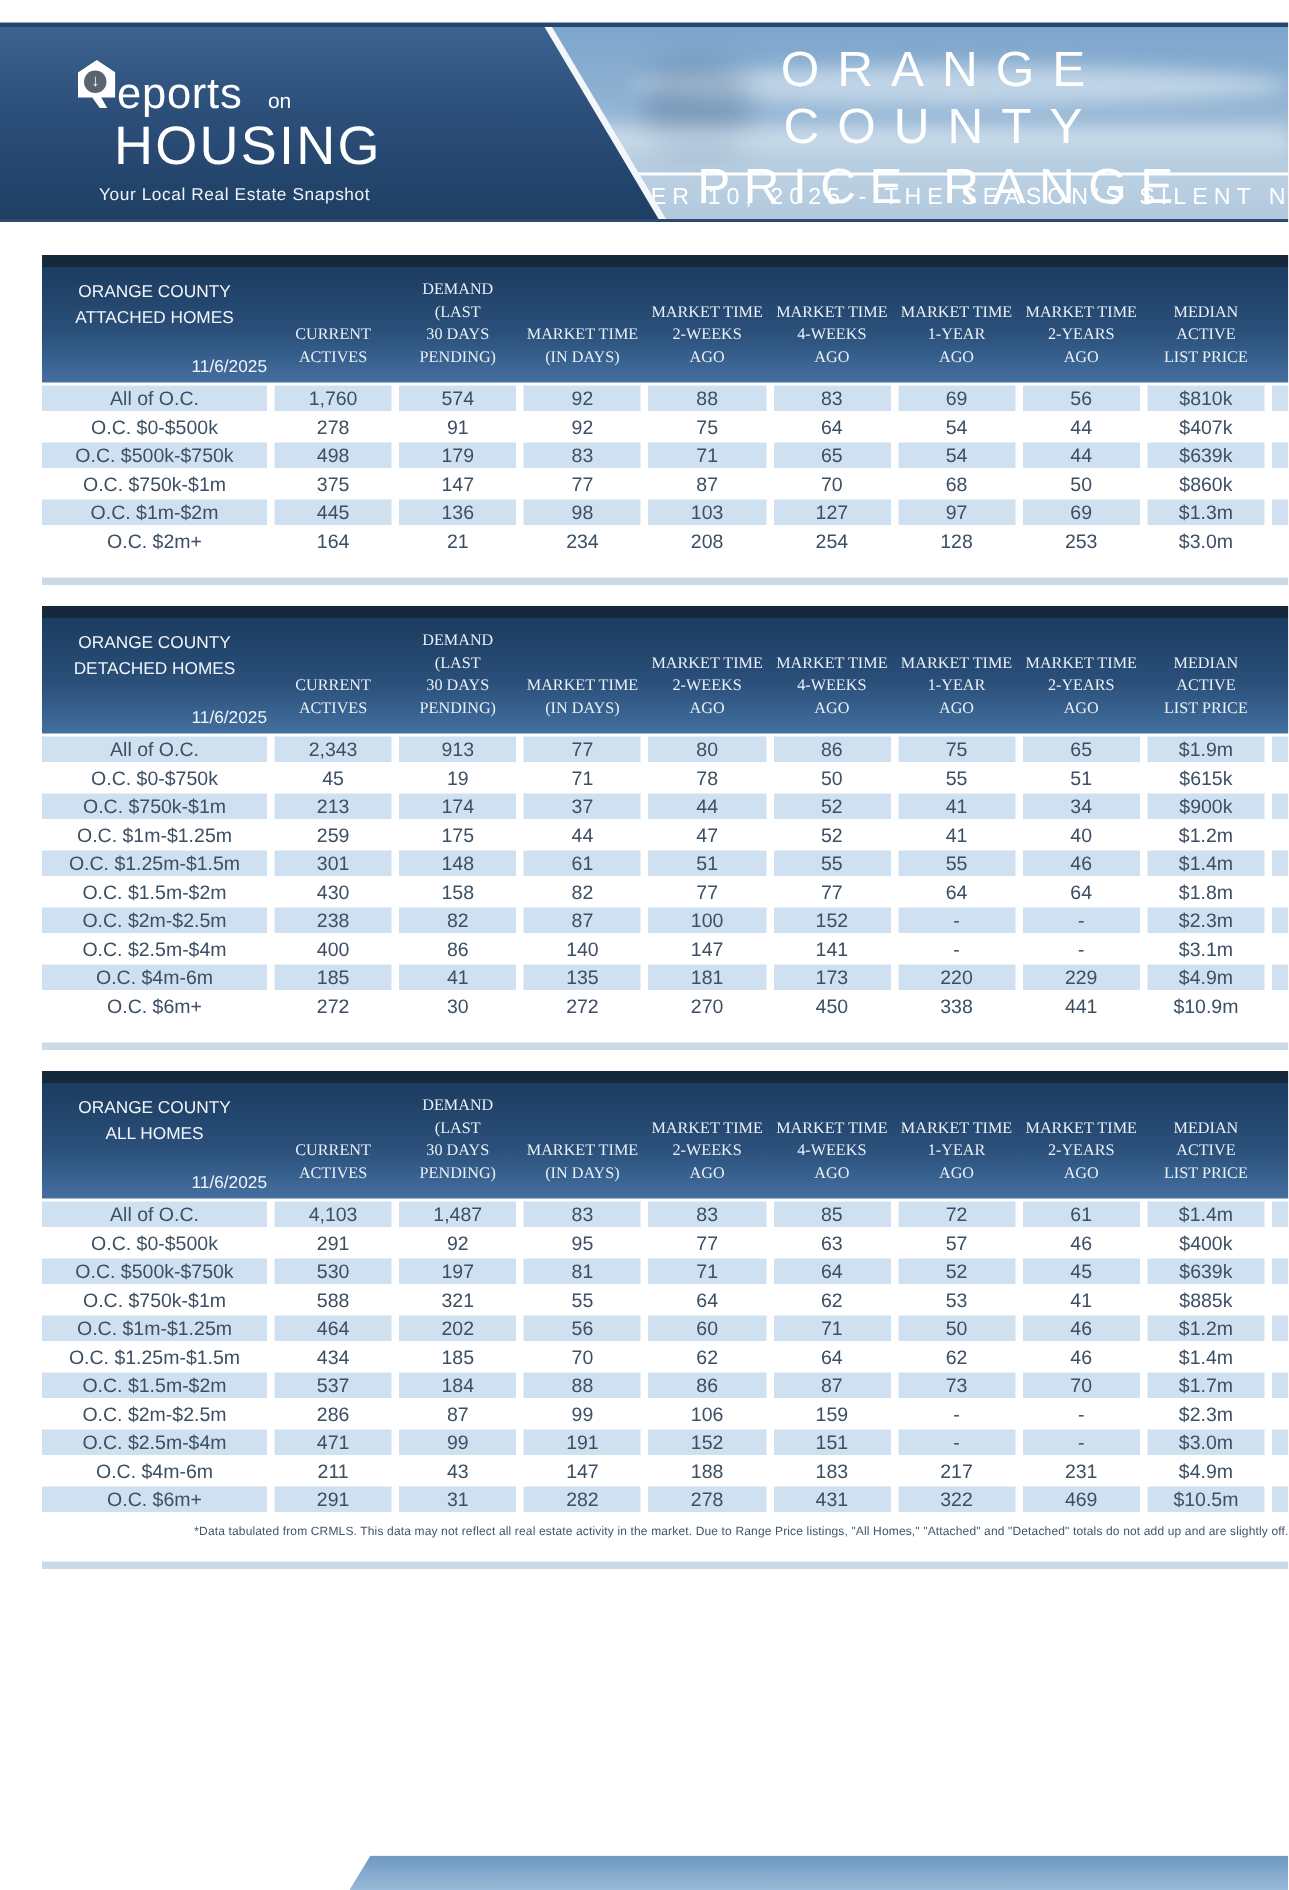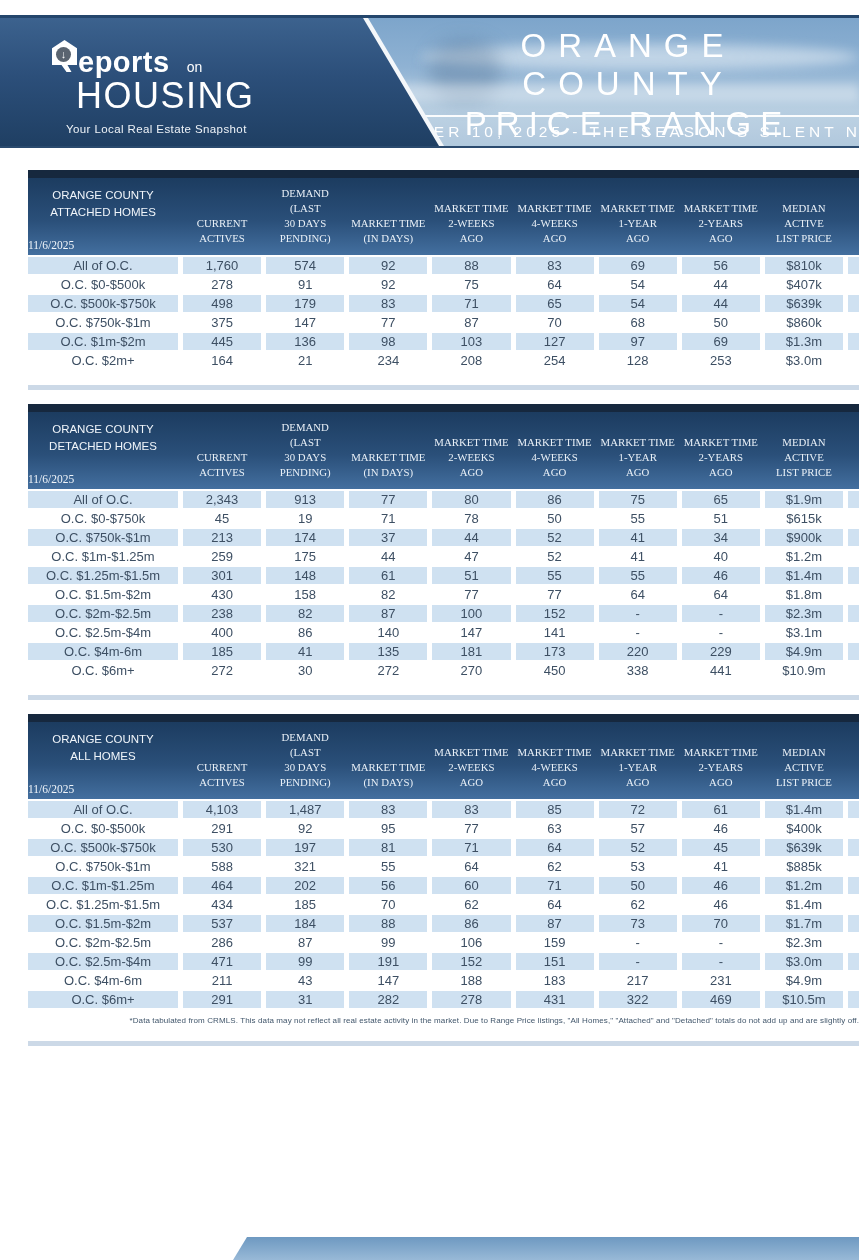--- a/index.html
+++ b/index.html
@@ -15,40 +15,40 @@
   .photo-fx2 { position:absolute; left:430px; top:22px; width:70px; height:62px; background:rgba(60,95,130,.28); filter:blur(9px); border-radius:40%; }
   .photo-fx3 { position:absolute; left:380px; right:0; top:66px; height:18px; background:rgba(255,255,255,.35); filter:blur(5px); }
   .wedge-border { position:absolute; inset:0; background:#f4f7fa; clip-path:polygon(0 0,368px 0,444px 100%,0 100%); }
   .wedge { position:absolute; inset:0; background:linear-gradient(180deg,#3c628e 0%,#2c4f7a 45%,#1f3f63 100%); clip-path:polygon(0 0,363px 0,439px 100%,0 100%); }
   .logo { position:absolute; left:52px; top:22px; width:290px; color:#fff; }
   .logo-line1 { display:flex; align-items:baseline; }
   .logo-r-icon { position:relative; display:inline-block; width:25px; height:32px; background:#fff; margin-right:1px;
                  clip-path:polygon(50% 0,100% 26%,100% 78%,62% 78%,78% 100%,58% 100%,38% 78%,0 78%,0 26%); }
   .logo-r-icon .dot { position:absolute; left:4px; top:7px; width:15px; height:15px; background:#5a6470; border-radius:50%;
                       color:#fff; font-size:11px; line-height:15px; text-align:center; }
-  .logo-reports { font-size:29px; font-weight:bold; letter-spacing:.5px; }
+  .logo-reports { font-size:29px; font-weight:normal; letter-spacing:.5px; }
   .logo-on { font-size:14px; margin-left:17px; }
   .logo-housing { font-size:36px; font-weight:normal; letter-spacing:1.5px; margin:-4px 0 0 24px; }
   .logo-tagline { font-size:11.5px; margin:6px 0 0 14px; letter-spacing:.4px; color:#eef3f8; }
 
   .header-titles { position:absolute; left:405px; right:8px; top:9px; text-align:center; color:#fff; }
   .title-1 { font-size:33px; font-weight:400; letter-spacing:12px; }
   .title-2 { font-size:33px; font-weight:400; letter-spacing:9px; margin-top:2px; }
   .subtitle-band { position:absolute; left:412px; right:0; bottom:0; height:31px; border-top:2px solid rgba(255,255,255,.92);
                    background:rgba(255,255,255,.10); display:flex; align-items:center; justify-content:center;
                    font-size:15.5px; letter-spacing:4px; color:#fff; white-space:nowrap; }
 
   
   .content { position:absolute; top:170px; left:28px; width:831px; }
   .tsection { width:831px; }
   .tbar { height:8px; background:#16283e; }
   .thead { display:flex; gap:5px; height:77px; background:linear-gradient(180deg,#1c3c60 0%,#2a4f79 55%,#436f9f 100%); }
   .label-head { width:150px; display:flex; flex-direction:column; justify-content:space-between; padding:9px 0 4px; }
   .ttitle { font-size:11.5px; line-height:1.45; color:#f0f5fa; text-align:center; }
-  .tdate { font-size:11.5px; color:#f0f5fa; text-align:left;font-family:Liberation Serif, serif; }
+  .tdate { font-size:11.5px; color:#f0f5fa; text-align:right; }
   .col-head { flex:1 1 0; display:flex; align-items:flex-end; justify-content:center; padding-bottom:9px;
               font-size:10.8px; line-height:1.4; color:#e9f0f7; text-align:center; white-space:pre-line;font-family:Liberation Serif, serif; }
   .head-sliver { width:11px; }
   .tbody { padding-top:2px; }
   .trow { display:flex; gap:5px; height:17px; margin-bottom:2px; }
   .cell { display:flex; align-items:center; justify-content:center; font-size:13px; color:#3d4f63; }
   .label-cell { width:150px; }
   .value-cell { flex:1 1 0; }
   .sliver-cell { width:11px; }
   .trow.stripe .cell { background:#cfe1f1; }

